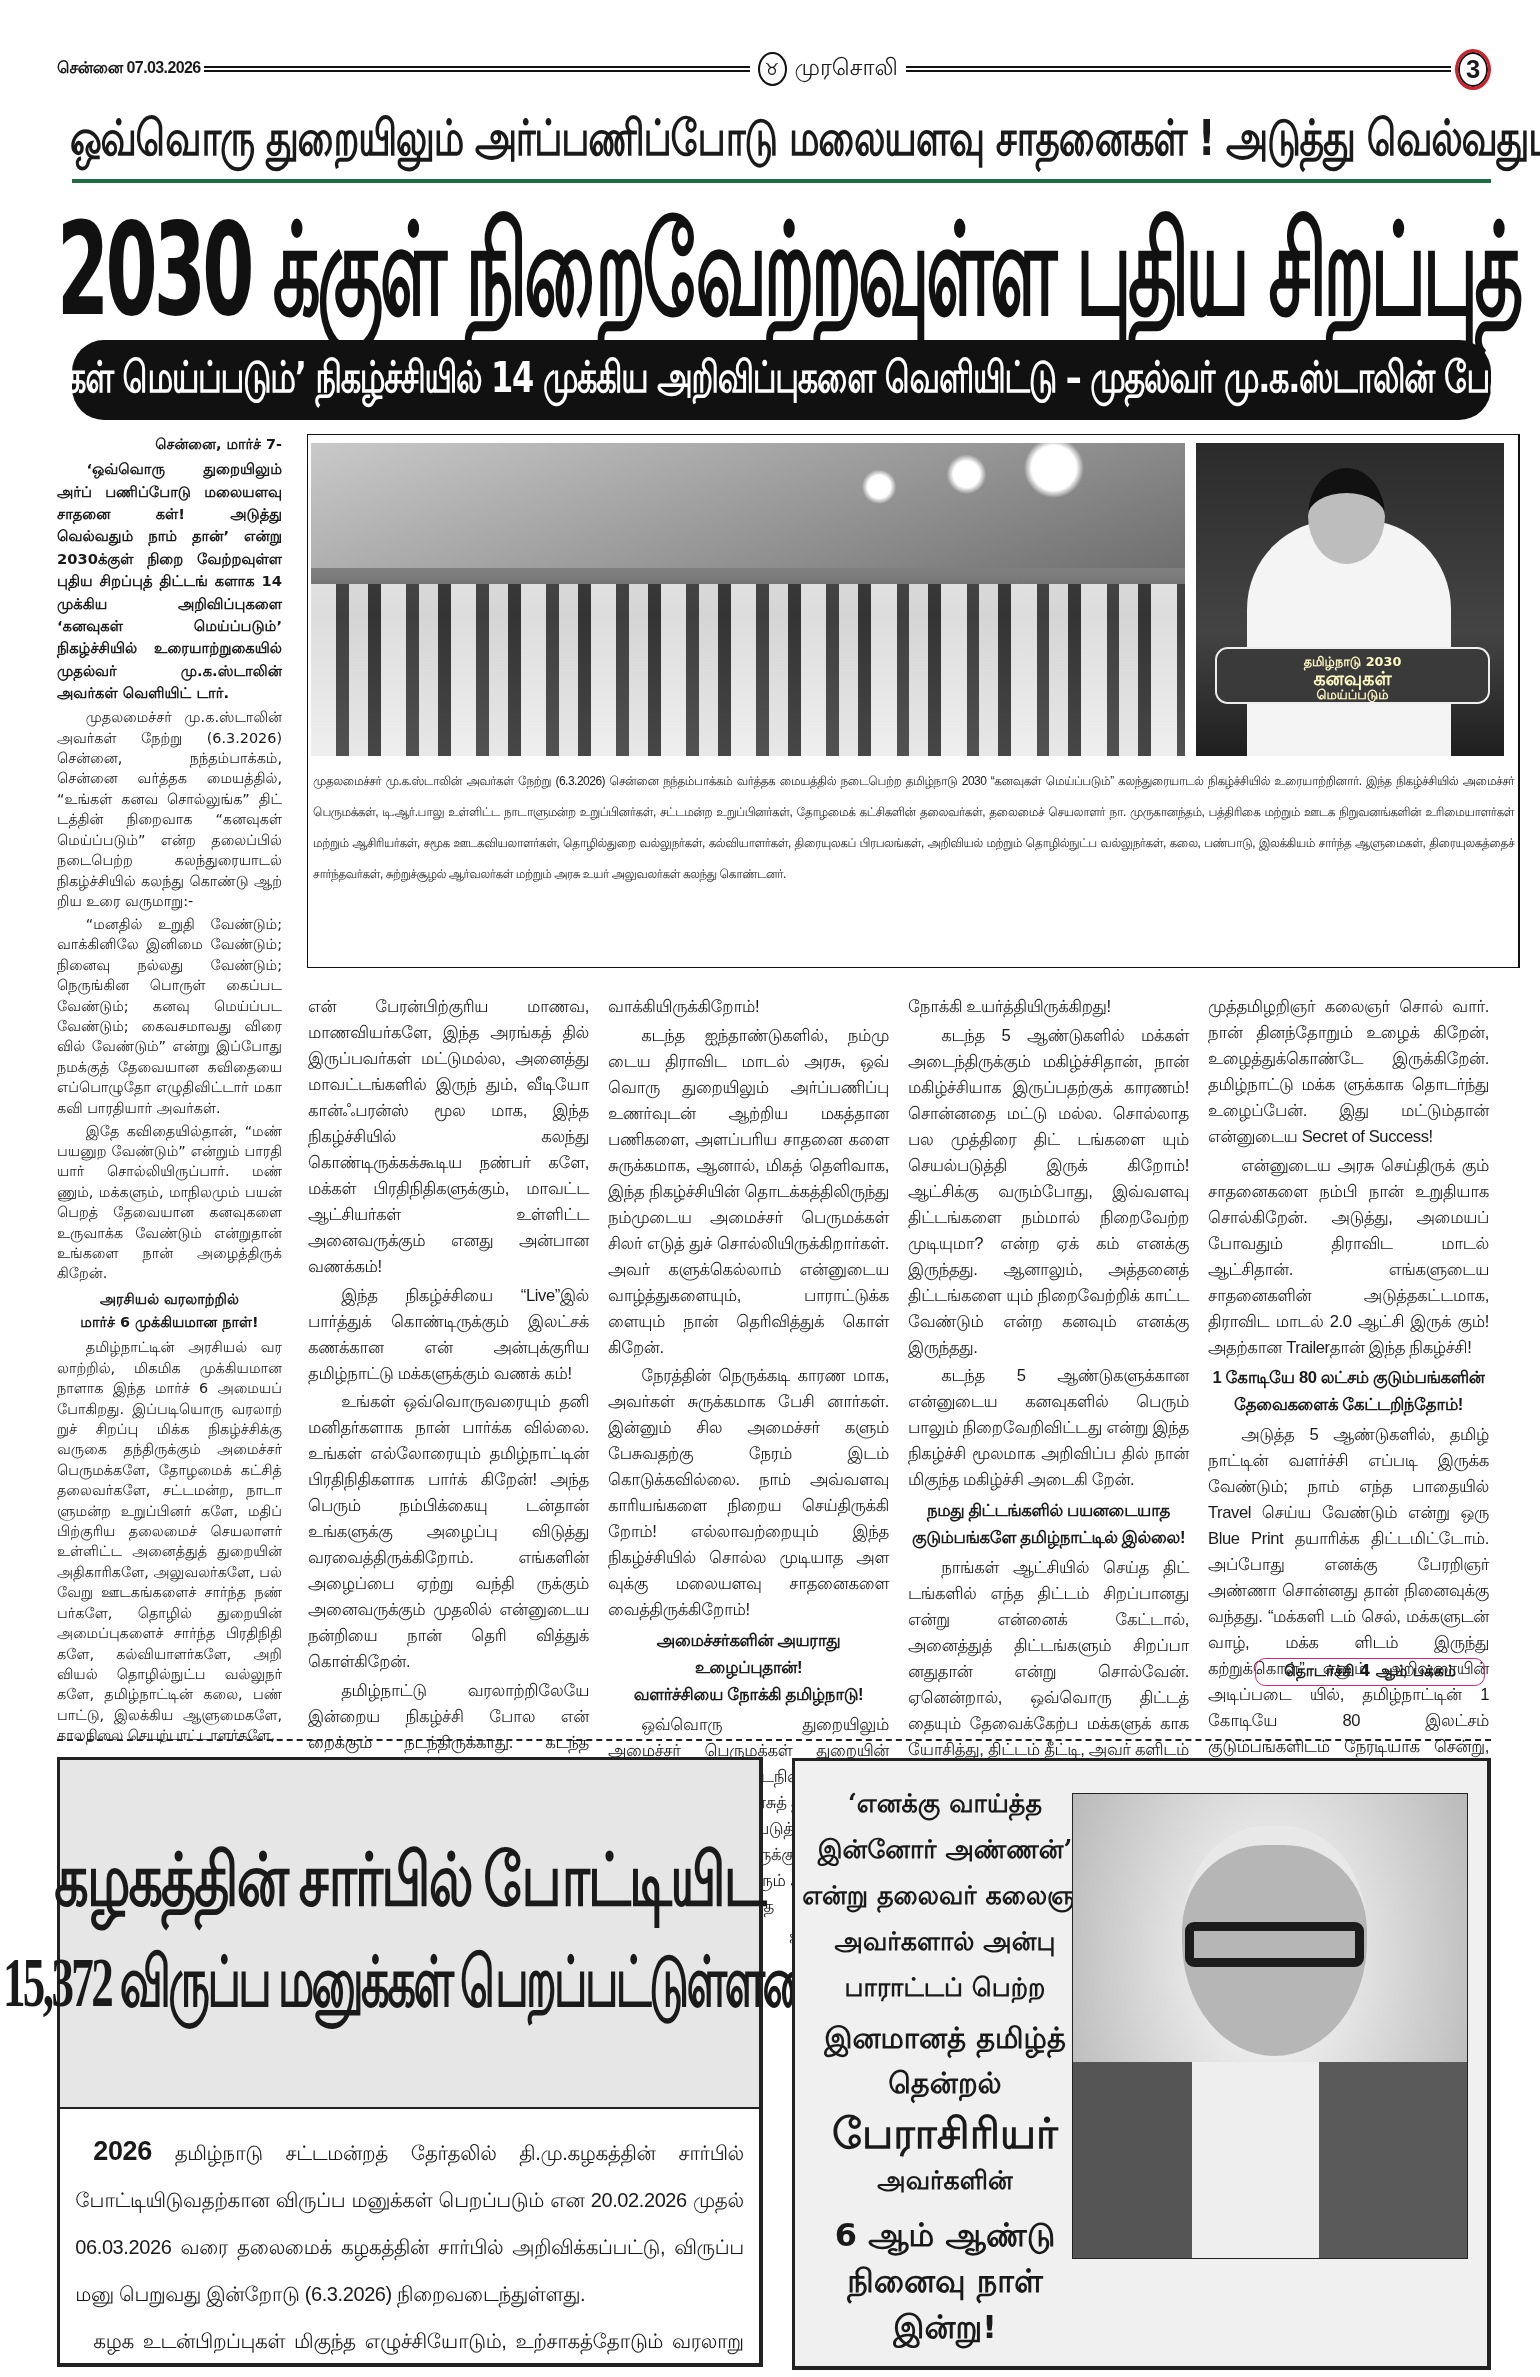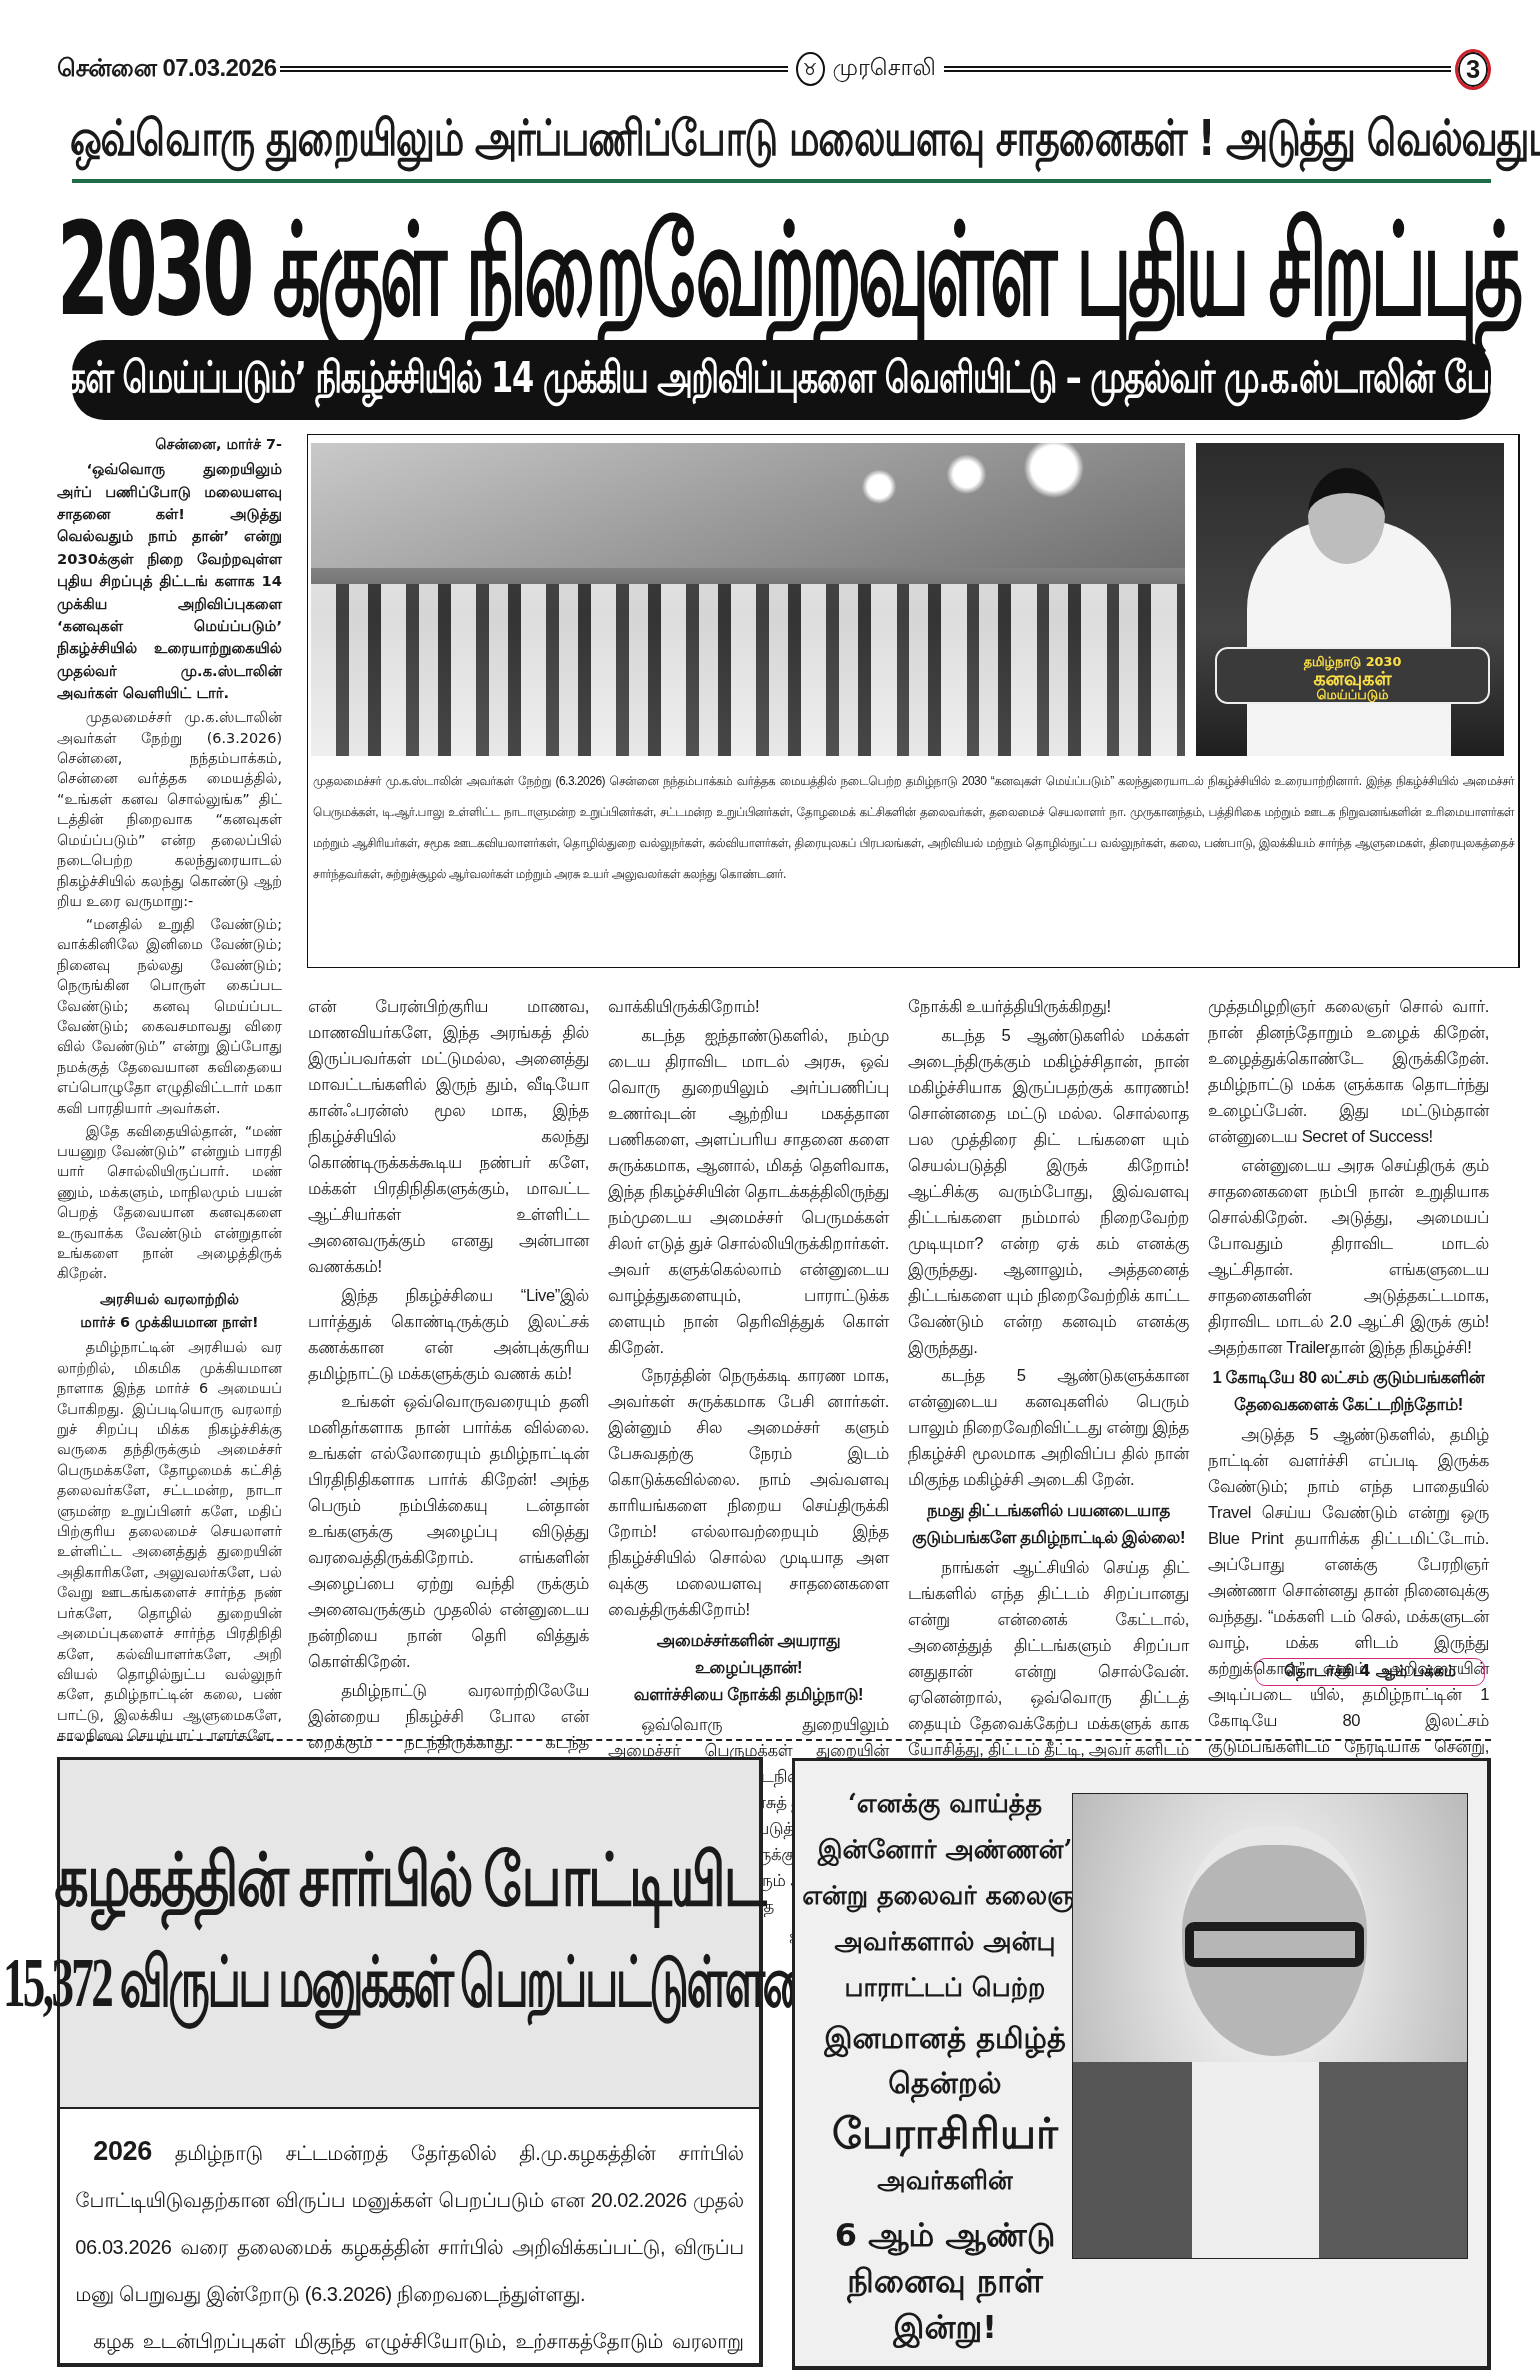--- a/index.html
+++ b/index.html
@@ -1,21 +1,21 @@
 <!DOCTYPE html>
 <html style="font-size:10.2px"><head>
 <meta charset="utf-8">
 <style>
   * { box-sizing: border-box; margin: 0; padding: 0; }
   html, body { width: 1541px; height: 2377px; background: #ffffff; }
   body { font-family: "DejaVu Sans", sans-serif; color: #1a1a1a; position: relative; overflow: hidden; }
 
   
   .masthead { position: absolute; left: 57px; top: 50px; width: 1434px; height: 38px; display: flex; align-items: center; }
-  .mh-date { font-family: "Liberation Sans", sans-serif; font-size: 24px; font-weight: bold; letter-spacing: -0.6px; white-space: nowrap; }
+  .mh-date { font-family: "Liberation Sans", sans-serif; font-size: 16px; font-weight: bold; letter-spacing: -0.6px; white-space: nowrap; }
   .mh-rule { flex: 1; height: 6.4px; border-top: 2.6px solid #111; border-bottom: 2.6px solid #111; margin: 0 3.8px; }
   .mh-logo { display: flex; align-items: center; gap: 7.7px; padding: 0 3.8px; }
   .mh-logo-circle { width: 29px; height: 34px; border: 2.6px solid #111; border-radius: 50%; display: flex; align-items: center; justify-content: center; font-size: 16.6px; }
   .mh-logo-text { font-size: 23px; font-family: "DejaVu Sans", sans-serif; }
   .mh-page { width: 36px; height: 41px; border-radius: 50%; border: 3.2px solid #d0202a; box-shadow: 0 0 0 1.9px #111 inset; display: flex; align-items: center; justify-content: center; font-weight: bold; font-size: 25.5px; font-family: "Liberation Sans", sans-serif; }
 
   .kicker { position: absolute; left: 70px; top: 109px; width: 1418px; text-align: center; font-family: "DejaVu Sans", sans-serif; font-weight: bold; font-size: 38px; letter-spacing: -1.3px; transform: scaleY(1.3); transform-origin: top; white-space: nowrap; }
   .green-rule { position: absolute; left: 72px; top: 179px; width: 1419px; height: 3.8px; background: #1f6b45; }
 
   .headline { position: absolute; left: 57px; top: 195px; width: 1437px; text-align: center; font-family: "DejaVu Sans", sans-serif; font-weight: bold; font-size: 75px; letter-spacing: -3.8px; transform: scaleY(1.7); transform-origin: top; white-space: nowrap; color: #111; }
@@ -33,21 +33,21 @@
   .col.narrow .subtitle { font-family: "Liberation Sans", sans-serif; line-height: 27px; }
 
   
   .photo-frame { position: absolute; left: 307px; top: 434px; width: 1213px; height: 534px; border: 1.9px solid #111; border-right-width: 2.6px; background: #fff; }
   .photo-audience { position: absolute; left: 2.6px; top: 7.7px; width: 874px; height: 313px; background: linear-gradient(180deg, #6f6f6f 0%, #9a9a9a 30%, #5d5d5d 55%, #d8d8d8 100%); overflow: hidden; }
   .photo-audience .lights { position: absolute; left: 0; top: 0; width: 100%; height: 40%; background: radial-gradient(circle at 85% 20%, #ffffff 0 3%, transparent 4%), radial-gradient(circle at 75% 25%, #ffffff 0 2%, transparent 3%), radial-gradient(circle at 65% 35%, #fff 0 2%, transparent 3%), linear-gradient(160deg, #c9c9c9, #6f6f6f); }
   .photo-audience .seats { position: absolute; left: 0; bottom: 0; width: 100%; height: 55%; background: repeating-linear-gradient(90deg, #f3f3f3 0 25.5px, #3a3a3a 25.5px 38px, #eaeaea 38px 57px, #2d2d2d 57px 70px); opacity: 0.85; }
   .photo-speaker { position: absolute; left: 888px; top: 7.7px; width: 308px; height: 313px; background: linear-gradient(180deg, #2b2b2b 0%, #444 60%, #1f1f1f 100%); overflow: hidden; }
   .speaker-body { position: absolute; left: 51px; top: 77px; width: 204px; height: 236px; background: #f4f4f4; border-radius: 89px 89px 0 0; }
   .speaker-head { position: absolute; left: 112px; top: 25.5px; width: 77px; height: 96px; background: #bdbdbd; border-radius: 50%; border-top: 25.5px solid #111; }
-  .podium-banner { position: absolute; left: 19px; top: 204px; width: 275px; height: 57px; background: #3a3a3a; border-radius: 12.8px; border: 2.6px solid #eee; color: #fde047; text-align: center; font-weight: bold; font-size: 12.8px; line-height: 16.6px; padding-top: 5.1px; }
+  .podium-banner { position: absolute; left: 19px; top: 204px; width: 275px; height: 57px; background: #3a3a3a; border-radius: 12.8px; border: 2.6px solid #eee; color: #fef9c3; text-align: center; font-weight: bold; font-size: 12.8px; line-height: 16.6px; padding-top: 5.1px; }
   .photo-caption { position: absolute; left: 5.1px; top: 331px; width: 1201px; font-family: "Liberation Sans", sans-serif; font-size: 12px; line-height: 31px; letter-spacing: -0.5px; text-align: justify; }
 
   .dashed-rule { position: absolute; left: 57px; top: 1739px; width: 1434px; border-top: 2.6px dashed #222; }
   .continue-badge { position: absolute; left: 1255px; top: 1658px; width: 230px; height: 28px; border: 1.9px solid #d4237a; border-radius: 10.2px; display: flex; align-items: center; justify-content: center; font-weight: bold; font-size: 15.3px; }
 
   
   .box-left { position: absolute; left: 57px; top: 1757px; width: 706px; height: 610px; border: 3.2px solid #222; border-right-width: 4.5px; border-bottom-width: 4.5px; }
   .box-left-head { height: 349px; background: #e6e6e6; border-bottom: 2.6px solid #222; display: flex; flex-direction: column; align-items: center; justify-content: center; font-family: Liberation Serif, serif; }
   .blh-line1 { font-weight: bold; font-size: 54px; letter-spacing: -1.9px; transform: scaleY(1.35); white-space: nowrap; margin-bottom: 38px; }
   .blh-line2 { font-weight: bold; font-size: 45px; letter-spacing: -2.6px; transform: scaleY(1.55); white-space: nowrap; }

